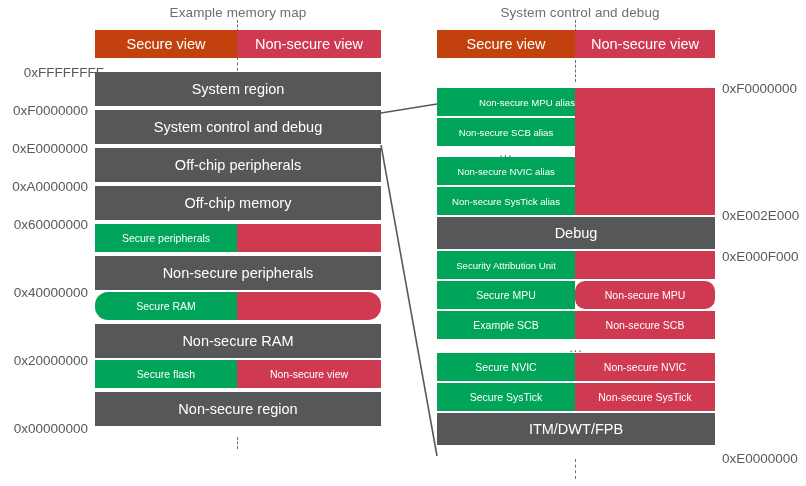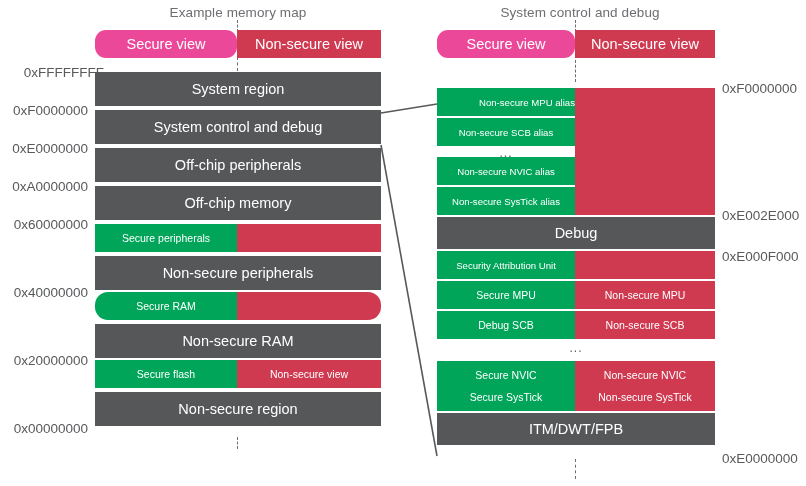--- a/index.html
+++ b/index.html
@@ -27,21 +27,21 @@
     width:0;
     border-left:1.3px dashed #6d6e71;
   }
 
   
   .legend{position:absolute;display:flex;height:28px;}
   .legend .cell{
     display:flex;align-items:center;justify-content:center;
     color:#ffffff;font-size:14.5px;white-space:nowrap;
   }
-  .legend .sec{background:#ec4899;border-radius:11px;}
+  .legend .sec{background:#c2410c;}
   .legend .non{background:#cf3a51;}
 
   
   .block{
     position:absolute;
     display:flex;
     overflow:hidden;
   }
   .seg{
     display:flex;align-items:center;justify-content:center;
@@ -184,31 +184,31 @@
     <div class="seg g t-lg" style="width:278px;">Debug</div>
   </div>
 
   <div class="block" style="left:437px;top:251px;width:278px;height:28px;">
     <div class="seg s t-xs" style="width:138px;">Security Attribution Unit</div>
     <div class="seg n t-xs" style="width:140px;"></div>
   </div>
 
   <div class="block" style="left:437px;top:281px;width:278px;height:28px;">
     <div class="seg s t-sm" style="width:138px;">Secure MPU</div>
-    <div class="seg n t-sm" style="width:140px;">Non-secure MPU</div>
+    <div class="seg n t-sm" style="width:140px;border-radius:10px;">Non-secure MPU</div>
   </div>
 
   <div class="block" style="left:437px;top:311px;width:278px;height:28px;">
-    <div class="seg s t-sm" style="width:138px;">Debug SCB</div>
+    <div class="seg s t-sm" style="width:138px;">Example SCB</div>
     <div class="seg n t-sm" style="width:140px;">Non-secure SCB</div>
   </div>
 
   <div class="ellipsis" style="left:437px;top:345px;width:278px;">...</div>
 
-  <div class="block" style="left:437px;top:353px;width:278px;height:28px;margin-top:8px;">
+  <div class="block" style="left:437px;top:353px;width:278px;height:28px;">
     <div class="seg s t-sm" style="width:138px;">Secure NVIC</div>
     <div class="seg n t-sm" style="width:140px;">Non-secure NVIC</div>
   </div>
 
   <div class="block" style="left:437px;top:383px;width:278px;height:28px;">
     <div class="seg s t-sm" style="width:138px;">Secure SysTick</div>
     <div class="seg n t-sm" style="width:140px;">Non-secure SysTick</div>
   </div>
 
   <div class="block" style="left:437px;top:413px;width:278px;height:32px;">

